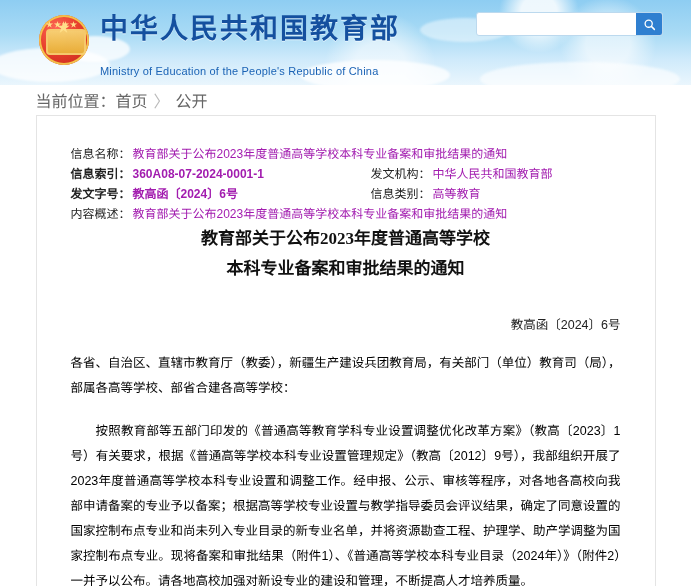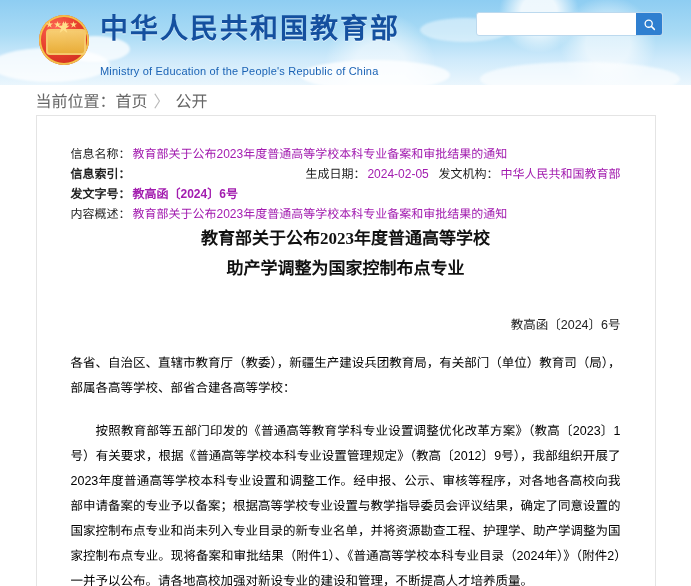--- a/index.html
+++ b/index.html
@@ -257,47 +257,48 @@
   <div class="meta">
     <div class="meta-row">
       <div class="meta-cell">
         <span class="meta-label">信息名称：</span>
         <span class="meta-value">教育部关于公布2023年度普通高等学校本科专业备案和审批结果的通知</span>
       </div>
     </div>
     <div class="meta-row">
       <div class="meta-cell c-a">
         <span class="meta-label">信息索引：</span>
-      </div>
-      <div class="meta-cell c-b">
-        <span class="meta-label">生成日期：</span>
-        <span class="meta-value">2024-02-05</span>
+        <span class="meta-value">360A08-07-2024-0001-1</span>
       </div>
       <div class="meta-cell">
         <span class="meta-label">发文机构：</span>
         <span class="meta-value">中华人民共和国教育部</span>
       </div>
     </div>
     <div class="meta-row">
       <div class="meta-cell c-a">
         <span class="meta-label">发文字号：</span>
         <span class="meta-value">教高函〔2024〕6号</span>
       </div>
+      <div class="meta-cell c-b">
+        <span class="meta-label">信息类别：</span>
+        <span class="meta-value">高等教育</span>
+      </div>
     </div>
     <div class="meta-row">
       <div class="meta-cell">
         <span class="meta-label">内容概述：</span>
         <span class="meta-value">教育部关于公布2023年度普通高等学校本科专业备案和审批结果的通知</span>
       </div>
     </div>
   </div>
 
   <div class="doc-title">
     <div>教育部关于公布2023年度普通高等学校</div>
-    <div>助产学调整为国家控制布点专业</div>
+    <div>本科专业备案和审批结果的通知</div>
   </div>
 
   <div class="doc-number">教高函〔2024〕6号</div>
 
   <div class="para">各省、自治区、直辖市教育厅（教委），新疆生产建设兵团教育局，有关部门（单位）教育司（局），部属各高等学校、部省合建各高等学校：</div>
 
   <div class="para indent">按照教育部等五部门印发的《普通高等教育学科专业设置调整优化改革方案》（教高〔2023〕1号）有关要求，根据《普通高等学校本科专业设置管理规定》（教高〔2012〕9号），我部组织开展了2023年度普通高等学校本科专业设置和调整工作。经申报、公示、审核等程序，对各地各高校向我部申请备案的专业予以备案；根据高等学校专业设置与教学指导委员会评议结果，确定了同意设置的国家控制布点专业和尚未列入专业目录的新专业名单，并将资源勘查工程、护理学、助产学调整为国家控制布点专业。现将备案和审批结果（附件1）、《普通高等学校本科专业目录（2024年）》（附件2）一并予以公布。请各地高校加强对新设专业的建设和管理，不断提高人才培养质量。</div>
 
 </div>
 

